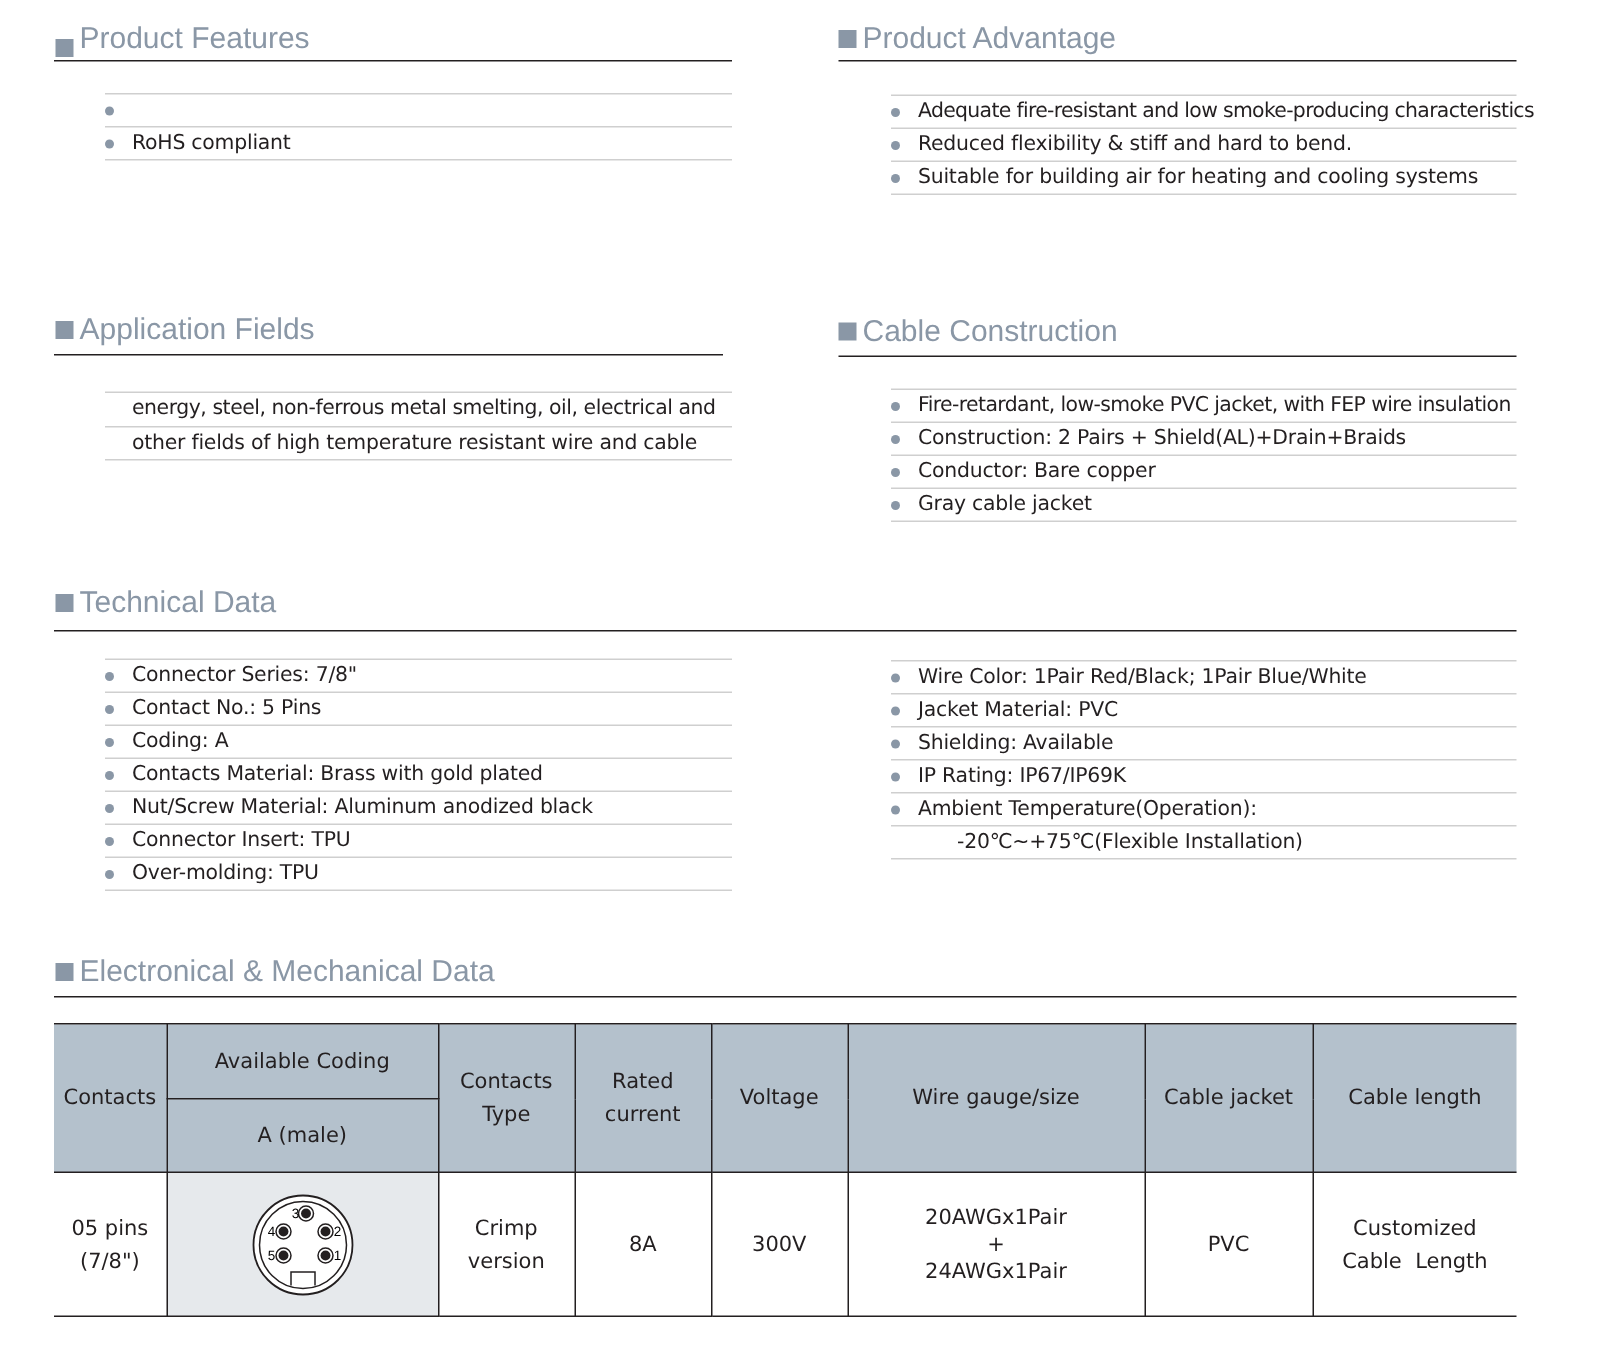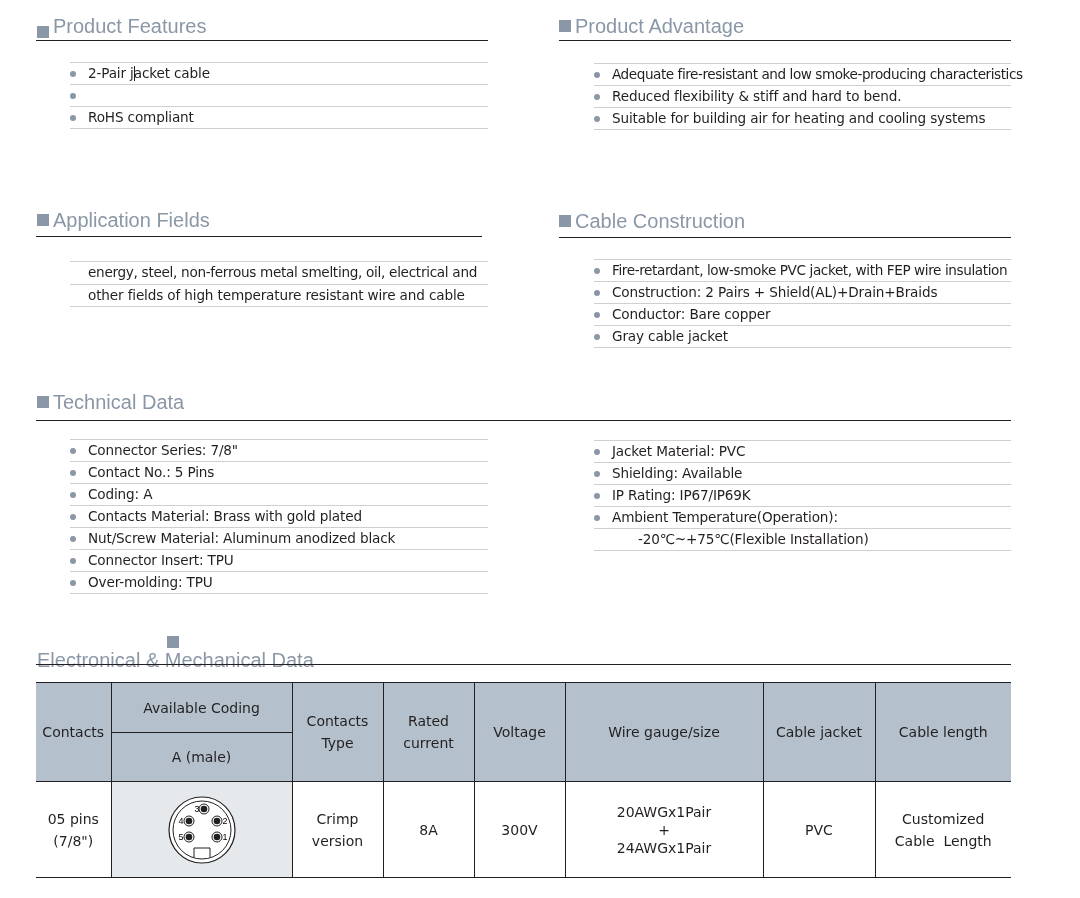--- a/index.html
+++ b/index.html
@@ -33,21 +33,20 @@
 </style>
 </head>
 <body>
 
 <div class="sec-title" style="left:37px;top:14px;align-items:flex-end;">
   <span class="sq"></span>
   <span>Product Features</span>
 </div>
 <div class="rule" style="left:36px;top:40px;width:452px;"></div>
 <ul class="list" style="left:70px;top:62px;width:418px;">
-  <li><span class="dot"></span><span>2-Pair j</span><span class="cursor-mark"></span><span>acket cable</span></li>
   <li><span class="dot"></span></li>
   <li><span class="dot"></span><span>RoHS compliant</span></li>
 </ul>
 
 <div class="sec-title" style="left:559px;top:14px;">
   <span class="sq"></span>
   <span>Product Advantage</span>
 </div>
 <div class="rule" style="left:559px;top:40px;width:452px;"></div>
 <ul class="list" style="left:594px;top:63px;width:417px;">
@@ -86,28 +85,29 @@
 <ul class="list" style="left:70px;top:439px;width:418px;">
   <li><span class="dot"></span><span>Connector Series: 7/8"</span></li>
   <li><span class="dot"></span><span>Contact No.: 5 Pins</span></li>
   <li><span class="dot"></span><span>Coding: A</span></li>
   <li><span class="dot"></span><span>Contacts Material: Brass with gold plated</span></li>
   <li><span class="dot"></span><span>Nut/Screw Material: Aluminum anodized black</span></li>
   <li><span class="dot"></span><span>Connector Insert: TPU</span></li>
   <li><span class="dot"></span><span>Over-molding: TPU</span></li>
 </ul>
 <ul class="list" style="left:594px;top:440px;width:417px;">
+  <li><span class="dot"></span><span>Wire Color: 1Pair Red/Black; 1Pair Blue/White</span></li>
   <li><span class="dot"></span><span>Jacket Material: PVC</span></li>
   <li><span class="dot"></span><span>Shielding: Available</span></li>
   <li><span class="dot"></span><span>IP Rating: IP67/IP69K</span></li>
   <li><span class="dot"></span><span>Ambient Temperature(Operation):</span></li>
   <li class="indent"><span>-20℃~+75℃(Flexible Installation)</span></li>
 </ul>
 
-<div class="sec-title" style="left:37px;top:636px;flex-direction:column;">
+<div class="sec-title" style="left:37px;top:636px;">
   <span class="sq"></span>
   <span>Electronical &amp; Mechanical Data</span>
 </div>
 <div class="rule" style="left:36px;top:664px;width:975px;"></div>
 
 <table class="spec">
   <colgroup>
     <col style="width:75px">
       <col style="width:181px">
       <col style="width:91px">

